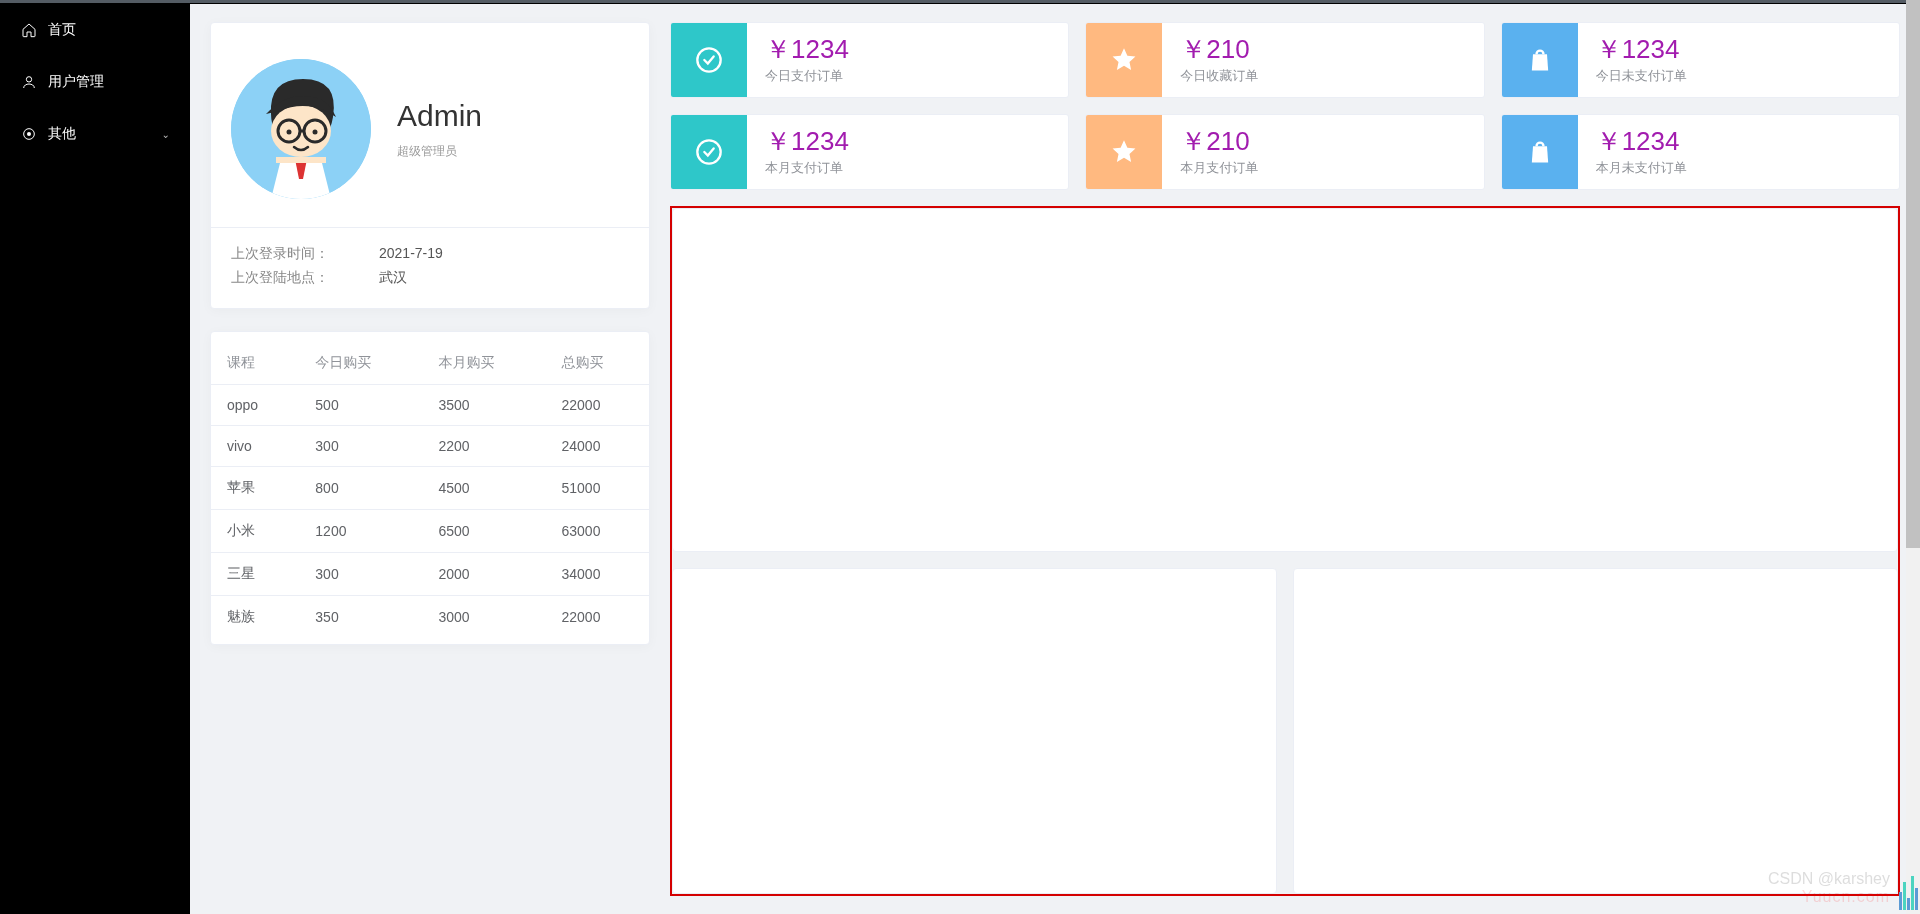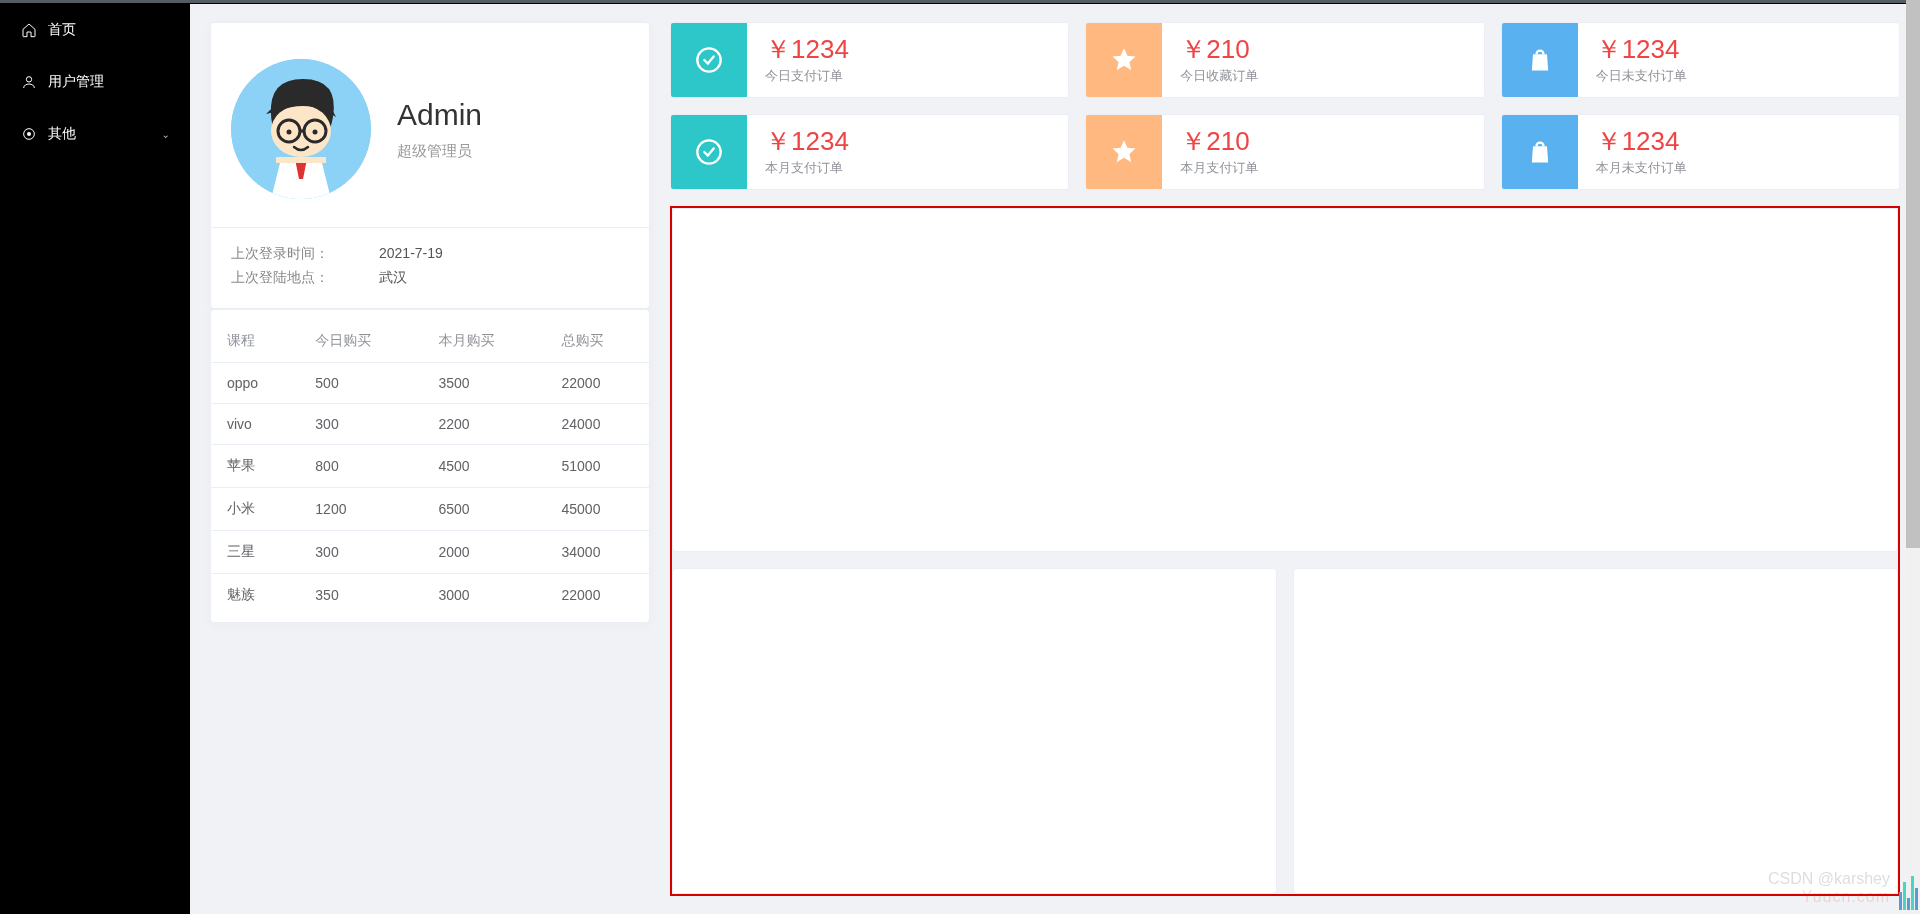--- a/index.html
+++ b/index.html
@@ -5,45 +5,45 @@
   * { box-sizing: border-box; margin: 0; padding: 0; }
   body { font-family: "Microsoft YaHei", Arial, sans-serif; background: #f0f2f5; color: #333; font-size: 14px; }
   .topbar { height: 4px; background: #545c64; border-bottom: 1px solid #000; }
   .layout { display: flex; height: calc(914px - 4px); }
   .sidebar { width: 190px; background: #000000; color: #fff; flex-shrink: 0; }
   .menu-item { display: flex; align-items: center; padding: 0 20px; height: 52px; color: #fff; cursor: pointer; font-size: 14px; }
   .menu-item .icon { width: 18px; margin-right: 10px; display: inline-flex; align-items: center; justify-content: center; }
   .menu-item .arrow { margin-left: auto; font-size: 10px; color: #bbb; }
   .menu-item svg { width: 16px; height: 16px; fill: none; stroke: #fff; stroke-width: 1.5; }
   .main { flex: 1; padding: 18px 20px; overflow: auto; display: flex; gap: 20px; }
-  .left-col { width: 440px; flex-shrink: 0; display: flex; flex-direction: column; }
+  .left-col { width: 440px; flex-shrink: 0; display: flex; flex-direction: column; gap: 22px; }
   .right-col { flex: 1; display: flex; flex-direction: column; gap: 16px; }
   .card { background: #fff; border-radius: 4px; border: 1px solid #ebeef5; box-shadow: 0 2px 12px rgba(0,0,0,0.03); }
   .user-card { padding: 18px 20px; }
   .user-top { display: flex; align-items: center; gap: 26px; padding: 18px 0 28px 0; }
   .avatar { width: 140px; height: 140px; border-radius: 50%; background: #8cd1f6; position: relative; overflow: hidden; flex-shrink: 0; }
   .avatar svg { width: 100%; height: 100%; }
   .user-name { font-size: 30px; color: #333; margin-bottom: 10px; }
-  .user-role { font-size: 15px; color: #999; }
+  .user-role { font-size: 12px; color: #999; }
   .divider { height: 1px; background: #ebeef5; margin: 0 -20px 14px -20px; }
   .info-row { display: flex; padding: 3px 0; font-size: 14px; color: #666; }
   .info-label { width: 148px; color: #888; }
   .info-value { color: #555; }
   .table-card { padding: 10px 0 6px 0; }
   table { width: 100%; border-collapse: collapse; }
   th, td { text-align: left; padding: 12px 16px; font-size: 14px; border-bottom: 1px solid #ebeef5; }
   th { color: #909399; font-weight: 500; }
   td { color: #606266; }
   tr:last-child td { border-bottom: none; }
   .stats-grid { display: grid; grid-template-columns: repeat(3, 1fr); gap: 16px; }
   .stat-card { display: flex; align-items: stretch; background: #fff; border-radius: 3px; border: 1px solid #ebeef5; overflow: hidden; height: 76px; }
   .stat-icon { width: 76px; display: flex; align-items: center; justify-content: center; flex-shrink: 0; }
   .stat-icon svg { width: 28px; height: 28px; fill: #fff; }
   .stat-body { display: flex; flex-direction: column; justify-content: center; padding-left: 18px; }
-  .stat-value { font-size: 26px; color: #ef4444; line-height: 1.1; margin-bottom: 4px; }
+  .stat-value { font-size: 26px; color: #a21caf; line-height: 1.1; margin-bottom: 4px; }
   .stat-label { font-size: 13px; color: #909399; }
   .color-teal { background: #2ec7c9; }
   .color-orange { background: #ffb980; }
   .color-blue { background: #5ab1ef; }
   .red-box { border: 2px solid #d40000; flex: 1; display: flex; flex-direction: column; gap: 16px; padding: 0; background: transparent; }
   .chart-big { background: #fff; border-radius: 4px; border: 1px solid #ebeef5; flex: 1.05; }
   .chart-row { display: flex; gap: 16px; flex: 1; }
   .chart-small { background: #fff; border-radius: 4px; border: 1px solid #ebeef5; flex: 1; }
   .watermark { position: fixed; bottom: 8px; right: 30px; font-size: 16px; color: rgba(255,0,0,0.14); letter-spacing: 1px; pointer-events: none; }
   .watermark2 { position: fixed; bottom: 26px; right: 30px; font-size: 16px; color: rgba(120,120,120,0.25); pointer-events: none; }
@@ -154,21 +154,21 @@
               <tr>
                 <td>苹果</td>
                 <td>800</td>
                 <td>4500</td>
                 <td>51000</td>
               </tr>
               <tr>
                 <td>小米</td>
                 <td>1200</td>
                 <td>6500</td>
-                <td>45000</td>
+                <td>63000</td>
               </tr>
               <tr>
                 <td>三星</td>
                 <td>300</td>
                 <td>2000</td>
                 <td>34000</td>
               </tr>
               <tr>
                 <td>魅族</td>
                 <td>350</td>

